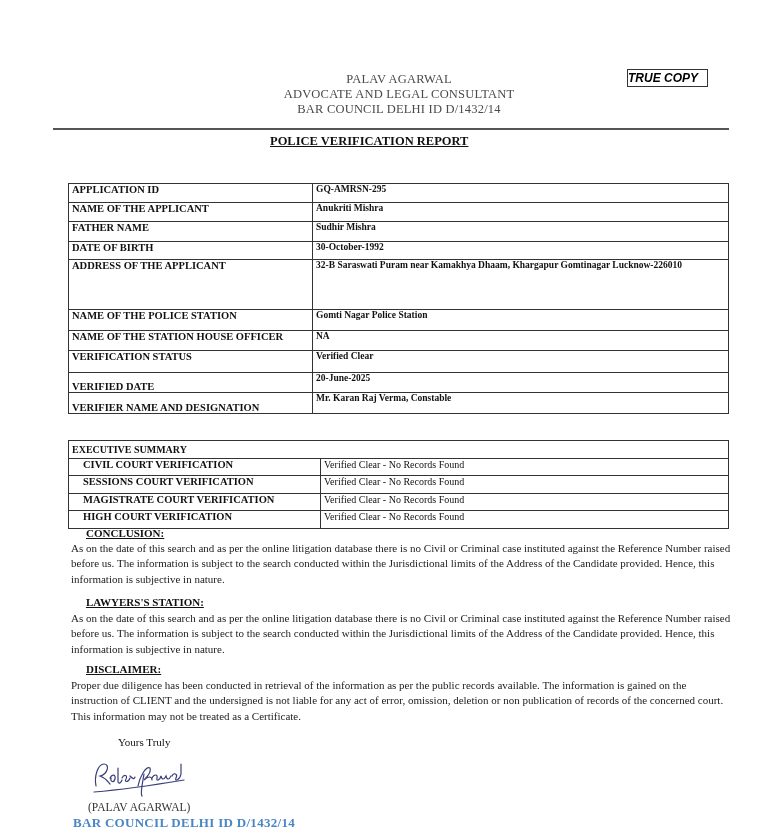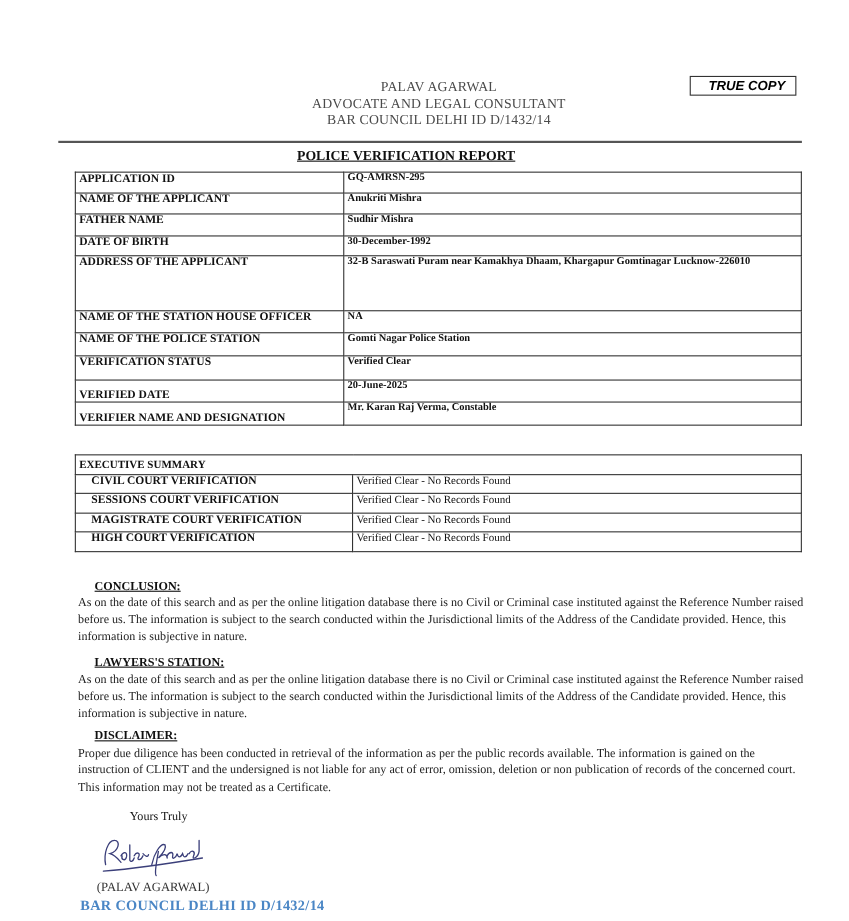--- a/index.html
+++ b/index.html
@@ -6,29 +6,29 @@
   body { width: 772px; height: 837px; position: relative; overflow: hidden;
          font-family: "Liberation Serif", "DejaVu Serif", serif; color: #111; }
   .abs { position: absolute; }
 
   .letterhead { left: 0; width: 798px; top: 72px; text-align: center; font-size: 12.5px;
                 color: #4a4a4a; line-height: 15px; letter-spacing: 0.2px; }
   .letterhead div { white-space: nowrap; }
 
   .true-copy { left: 627px; top: 69px; width: 79px; height: 16px; border: 1.5px solid #333;
                font-family: "Liberation Sans", "DejaVu Sans", sans-serif; font-weight: bold;
-               font-style: italic; font-size: 12px; line-height: 16px; padding-left: 16px;
+               font-style: italic; font-size: 12px; line-height: 16px; padding-left: 0;
                box-sizing: content-box; color: #000; }
 
   .hrule { left: 53px; top: 128px; width: 676px; height: 0; border-top: 2px solid #555; }
 
   .report-title { left: 270px; top: 134px; font-size: 12.5px; font-weight: bold;
                   text-decoration: underline; color: #111; white-space: nowrap; }
 
-  table { border-collapse: collapse; font-size: 10.5px; }
+  table { border-collapse: collapse; font-size: 10.5px; margin-top: 27px; }
   td { border: 1.3px solid #333; padding: 0 3px; vertical-align: top; white-space: nowrap; }
 
   .details { left: 68px; top: 156px; width: 661px; }
   .details td.lbl { width: 237px; font-weight: bold; font-size: 10.5px; }
   .details td.val { font-weight: bold; font-size: 9.5px; }
 
   .summary { left: 68px; top: 413px; width: 661px; }
   .summary td.lbl { width: 234px; font-weight: bold; padding-left: 14px; }
   .summary td.val { font-weight: normal; font-size: 10px; }
   .summary td.head { text-align: left; font-weight: bold; font-size: 10px; height: 17px; line-height: 17px; }
@@ -65,33 +65,33 @@
   <tr style="height:19px">
     <td class="lbl">NAME OF THE APPLICANT</td>
     <td class="val">Anukriti Mishra</td>
   </tr>
   <tr style="height:20px">
     <td class="lbl">FATHER NAME</td>
     <td class="val">Sudhir Mishra</td>
   </tr>
   <tr style="height:18px">
     <td class="lbl">DATE OF BIRTH</td>
-    <td class="val">30-December-1992</td>
+    <td class="val">30-October-1992</td>
   </tr>
   <tr style="height:50px">
     <td class="lbl">ADDRESS OF THE APPLICANT</td>
     <td class="val">32-B Saraswati Puram near Kamakhya Dhaam, Khargapur Gomtinagar Lucknow-226010</td>
   </tr>
+  <tr style="height:21px">
+    <td class="lbl">NAME OF THE POLICE STATION</td>
+    <td class="val">Gomti Nagar Police Station</td>
+  </tr>
   <tr style="height:20px">
     <td class="lbl">NAME OF THE STATION HOUSE OFFICER</td>
     <td class="val">NA</td>
-  </tr>
-  <tr style="height:21px">
-    <td class="lbl">NAME OF THE POLICE STATION</td>
-    <td class="val">Gomti Nagar Police Station</td>
   </tr>
   <tr style="height:22px">
     <td class="lbl">VERIFICATION STATUS</td>
     <td class="val">Verified Clear</td>
   </tr>
   <tr style="height:20px">
     <td class="lbl" style="vertical-align:bottom">VERIFIED DATE</td>
     <td class="val">20-June-2025</td>
   </tr>
   <tr style="height:21px">

